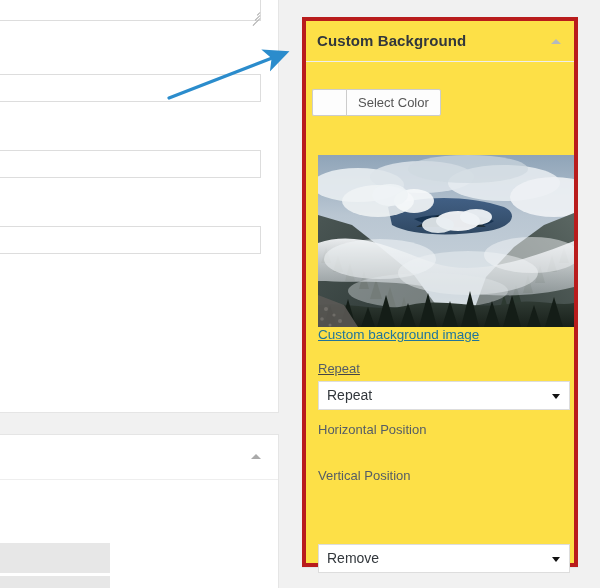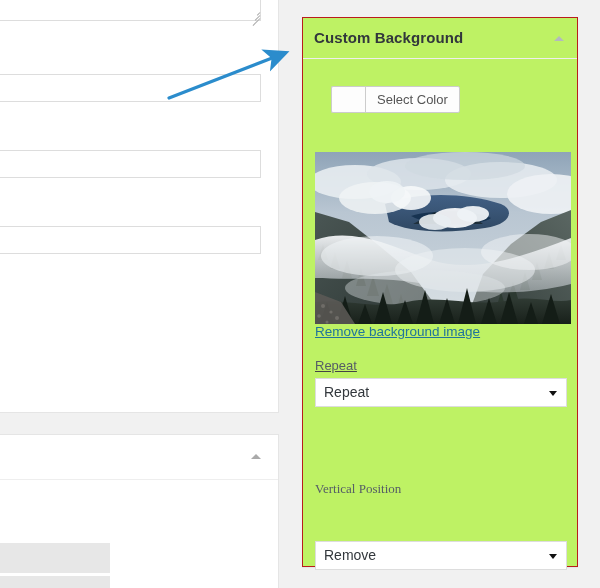--- a/index.html
+++ b/index.html
@@ -147,22 +147,22 @@
     pointer-events: none;
   }
 
   
   .cb-panel {
     position: absolute;
     left: 302px;
     top: 17px;
     width: 276px;
     height: 550px;
-    background: #bef264;
-    border: 1px solid #b91c1c;
+    background: #fde047;
+    border: 4px solid #b91c1c;
     box-sizing: border-box;
     box-shadow: 0 1px 1px rgba(0,0,0,0.04);
   }
   .cb-header {
     position: relative;
     height: 41px;
     border-bottom: 1px solid #eeeeee;
     box-sizing: border-box;
   }
   .cb-title {
@@ -183,21 +183,21 @@
     border-bottom-color: #b4b9be;
   }
   .cb-body {
     position: relative;
     padding: 0;
   }
 
   
   .color-picker {
     position: absolute;
-    left: 28px;
+    left: 6px;
     top: 27px;
     display: flex;
     align-items: stretch;
     height: 27px;
   }
   .color-swatch {
     width: 34px;
     height: 27px;
     background: #fdfdfd;
     border: 1px solid #cccccc;
@@ -270,21 +270,21 @@
     position: absolute;
     right: 9px;
     top: 12px;
     width: 0; height: 0;
     border-left: 4px solid transparent;
     border-right: 4px solid transparent;
     border-top: 5px solid #111;
   }
   .fg-repeat     { top: 299px; text-decoration: underline; }
   .fg-horizontal { top: 360px; }
-  .fg-vertical   { top: 422px; font-family: Liberation Serif, serif; }
+  .fg-vertical   { top: 406px; }
   .fg-attachment { top: 482px; }
 </style>
 </head>
 <body>
 
 <div class="screen">
 
   <div class="left-col">
 
     <div class="left-panel-top"></div>
@@ -432,31 +432,32 @@
           <g fill="#7a7772" opacity="0.7">
             <circle cx="8" cy="154" r="2"></circle>
               <circle cx="16" cy="160" r="1.6"></circle>
             <circle cx="4" cy="164" r="1.8"></circle>
               <circle cx="22" cy="166" r="2"></circle>
             <circle cx="12" cy="170" r="1.5"></circle>
           </g>
         </svg>
       </div>
 
-      <a class="remove-link" href="#">Remove background image</a>
+      <a class="remove-link" href="#">Custom background image</a>
 
       <div class="field-group fg-repeat">
         <label class="field-label">Repeat</label>
         <div class="select-box">
           <span class="sel-value">Repeat</span>
           <span class="sel-arrow"></span>
         </div>
       </div>
 
       <div class="field-group fg-horizontal">
+        <label class="field-label">Horizontal Position</label>
       </div>
 
       <div class="field-group fg-vertical">
         <label class="field-label">Vertical Position</label>
       </div>
 
       <div class="field-group fg-attachment">
         <div class="select-box">
           <span class="sel-value">Remove</span>
           <span class="sel-arrow"></span>

